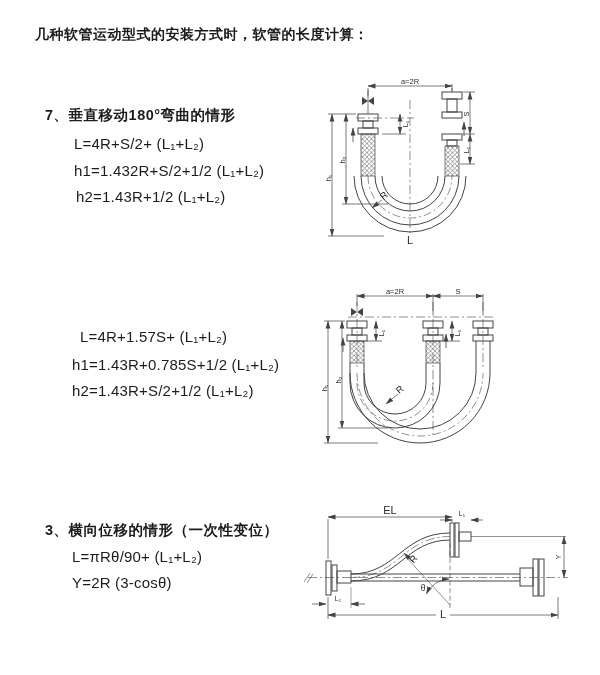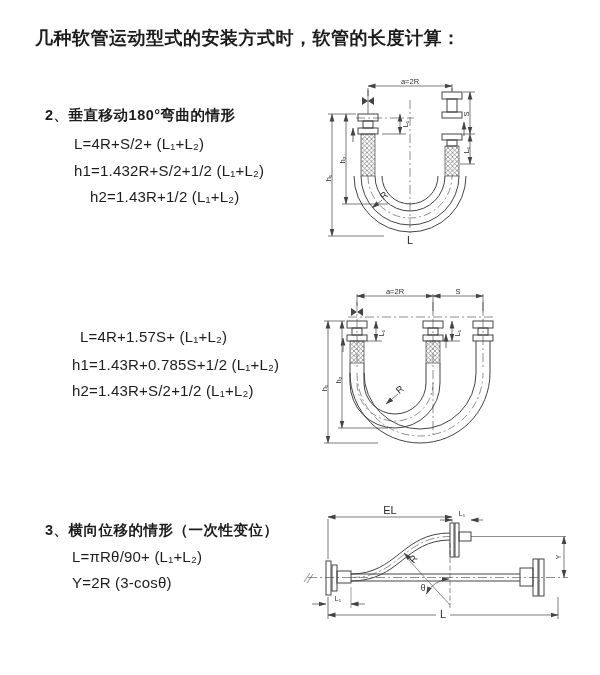--- a/index.html
+++ b/index.html
@@ -1,21 +1,21 @@
 <!DOCTYPE html>
 <html><head>
 <meta charset="utf-8">
 <style>
   html,body{margin:0;padding:0;background:#e8e8e8;}
   .page{
     position:relative;width:600px;height:675px;background:#ffffff;
     font-family:"Liberation Sans","DejaVu Sans",sans-serif;
     color:#1c1c1c;overflow:hidden;
   }
-  .title{position:absolute;left:35px;top:26px;font-size:18px;font-weight:bold;letter-spacing:.5px;}
+  .title{position:absolute;left:35px;top:26px;font-size:14px;font-weight:bold;letter-spacing:.5px;}
   .sec-heading{position:absolute;font-size:14.5px;font-weight:bold;letter-spacing:.5px;}
   .formula{position:absolute;font-size:15px;font-weight:400;letter-spacing:.2px;}
   svg{position:absolute;overflow:visible;}
   svg text{font-family:"Liberation Sans","DejaVu Sans",sans-serif;fill:#2b2b2b;}
   .dimtxt{font-size:7.5px;}
   .dimtxt-sm{font-size:7px;}
   .biglbl{font-size:11px;}
   .rlbl{font-size:9.5px;}
   .thetalbl{font-size:8.5px;}
 </style>
@@ -30,24 +30,24 @@
         <path d="M0,0.6 L8,3 L0,5.4 Z" fill="#444"></path>
       </marker>
       <pattern id="hx" width="4.5" height="4.5" patternUnits="userSpaceOnUse">
         <path d="M0,0 l4.5,4.5 M4.5,0 l-4.5,4.5" stroke="#666" stroke-width="0.6"></path>
       </pattern>
     </defs>
   </svg>
 
   <div class="title">几种软管运动型式的安装方式时，软管的长度计算：</div>
 
-  <div class="sec-heading" style="left:45px;top:106px">2、垂直移动180°弯曲的情形</div>
+  <div class="sec-heading" style="left:45px;top:106px">7、垂直移动180°弯曲的情形</div>
   <div class="formula" style="left:74px;top:135px">L=4R+S/2+ (L₁+L₂)</div>
   <div class="formula" style="left:74px;top:162px">h1=1.432R+S/2+1/2 (L₁+L₂)</div>
-  <div class="formula" style="left:90px;top:188px">h2=1.43R+1/2 (L₁+L₂)</div>
+  <div class="formula" style="left:76px;top:188px">h2=1.43R+1/2 (L₁+L₂)</div>
 
   <div class="formula" style="left:80px;top:328px">L=4R+1.57S+ (L₁+L₂)</div>
   <div class="formula" style="left:72px;top:356px">h1=1.43R+0.785S+1/2 (L₁+L₂)</div>
   <div class="formula" style="left:72px;top:382px">h2=1.43R+S/2+1/2 (L₁+L₂)</div>
 
   <div class="sec-heading" style="left:45px;top:521px">3、横向位移的情形（一次性变位）</div>
   <div class="formula" style="left:72px;top:548px">L=πRθ/90+ (L₁+L₂)</div>
   <div class="formula" style="left:72px;top:574px">Y=2R (3-cosθ)</div>
 
   <svg style="left:322px;top:76px" width="175" height="176" viewBox="0 0 175 176">

